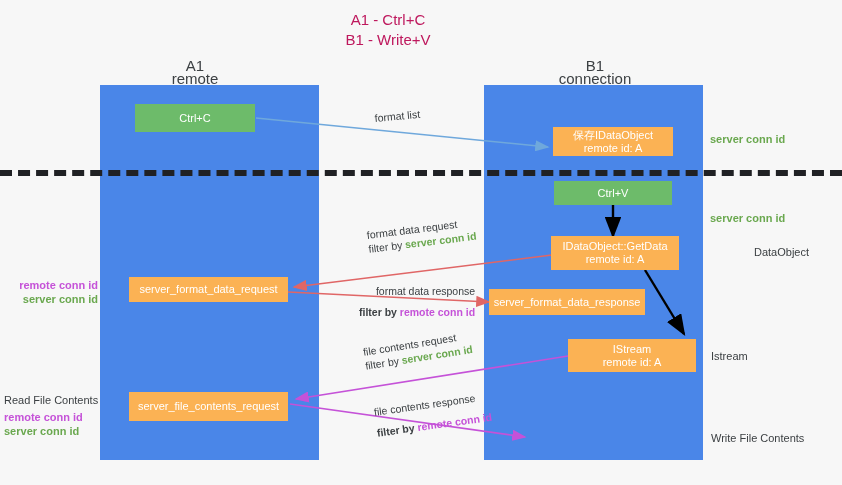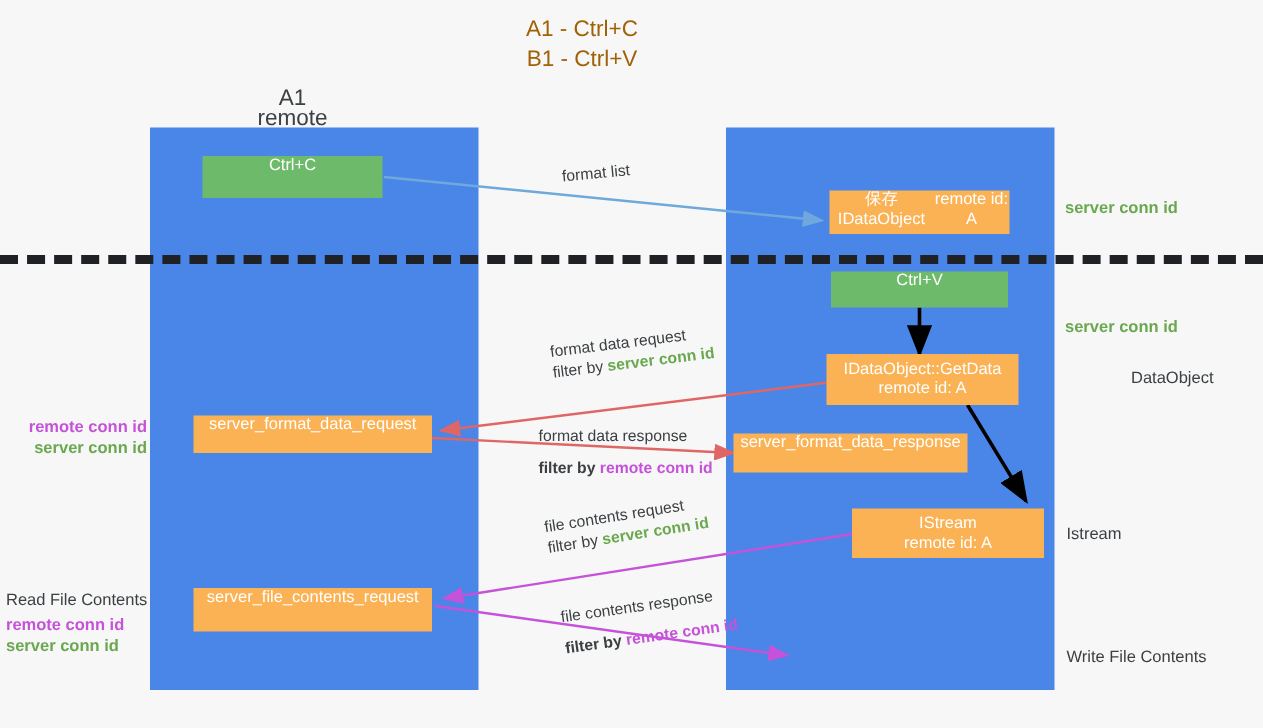--- a/index.html
+++ b/index.html
@@ -9,35 +9,35 @@
     font-family:"Liberation Sans","DejaVu Sans",sans-serif;
     position:relative;overflow:hidden;
     -webkit-font-smoothing:antialiased;
   }
   #canvas{position:absolute;inset:0;}
   .abs{position:absolute;}
 
   
   .title{
     left:0;top:10px;width:776px;text-align:center;
-    font-size:15px;color:#a16207;line-height:20px;
+    font-size:15px;color:#be185d;line-height:20px;
   }
 
   
   .colhead{
     text-align:center;font-size:15px;color:#3c4043;line-height:13px;
   }
 
   
   .lane{background:#4a86e8;}
 
   
   .box{
     box-sizing:border-box;
-    display:flex;justify-content:center;
+    display:flex;align-items:center;justify-content:center;
     text-align:center;
     color:#ffffff;font-size:11px;line-height:13px;
     z-index:6;
   }
   .box.green{background:#6aa84f;background:#6dbb6a;}
   .box.orange{background:#fbb040;background:#fbb254;}
 
   
   .sidelabel{font-size:11px;color:#3c4043;line-height:14px;}
   .g{color:#6aa84f;font-weight:bold;}
@@ -59,26 +59,30 @@
 
   svg#wires{position:absolute;left:0;top:0;width:842px;height:485px;z-index:5;}
 </style>
 </head>
 <body>
 
 <div id="canvas">
 
   <div class="abs title">
     <div>A1 - Ctrl+C</div>
-    <div>B1 - Ctrl+V</div>
+    <div>B1 - Write+V</div>
   </div>
 
   <div class="abs colhead" style="left:130px;top:59px;width:130px;">
     <div>A1</div>
     <div>remote</div>
+  </div>
+  <div class="abs colhead" style="left:530px;top:59px;width:130px;">
+    <div>B1</div>
+    <div>connection</div>
   </div>
 
   <div class="abs lane" style="left:100px;top:85px;width:219px;height:375px;"></div>
   <div class="abs lane" style="left:484px;top:85px;width:219px;height:375px;"></div>
 
   <svg id="wires" viewBox="0 0 842 485">
     <defs>
       <marker id="ah-blue" markerWidth="9" markerHeight="7" refX="8" refY="3.5" orient="auto">
         <polygon points="0 0, 9 3.5, 0 7" fill="#6fa8dc"></polygon>
       </marker>
@@ -115,21 +119,21 @@
   </div>
 
   <div class="abs box orange" style="left:129px;top:277px;width:159px;height:25px;">
     <span>server_format_data_request</span>
   </div>
 
   <div class="abs box orange" style="left:129px;top:392px;width:159px;height:29px;">
     <span>server_file_contents_request</span>
   </div>
 
-  <div class="abs box orange" style="left:553px;top:127px;width:120px;height:29px;">
+  <div class="abs box orange" style="left:553px;top:127px;width:120px;height:29px;flex-direction:column;">
     <span>保存IDataObject</span>
     <span>remote id: A</span>
   </div>
 
   <div class="abs box green" style="left:554px;top:181px;width:118px;height:24px;">
     <span>Ctrl+V</span>
   </div>
 
   <div class="abs box orange" style="left:551px;top:236px;width:128px;height:34px;flex-direction:column;">
     <span>IDataObject::GetData</span>
@@ -151,21 +155,21 @@
   </div>
 
   <div class="abs arrowlab" style="left:366px;top:228px;transform:rotate(-7deg);">
     <div>format data request</div>
     <div>
       <span class="plain">filter by </span><span class="g">server conn id</span>
     </div>
   </div>
 
   <div class="abs arrowlab" style="left:359px;top:284px;">
-    <div style="text-align:left;">format data response</div>
+    <div style="text-align:right;">format data response</div>
     <div style="text-align:center;margin-top:7px;">
       <span class="plain" style="font-weight:bold;">filter by </span><span class="m">remote conn id</span>
     </div>
   </div>
 
   <div class="abs arrowlab" style="left:362px;top:345px;transform:rotate(-9deg);">
     <div>file contents request</div>
     <div>
       <span class="plain">filter by </span><span class="g">server conn id</span>
     </div>

